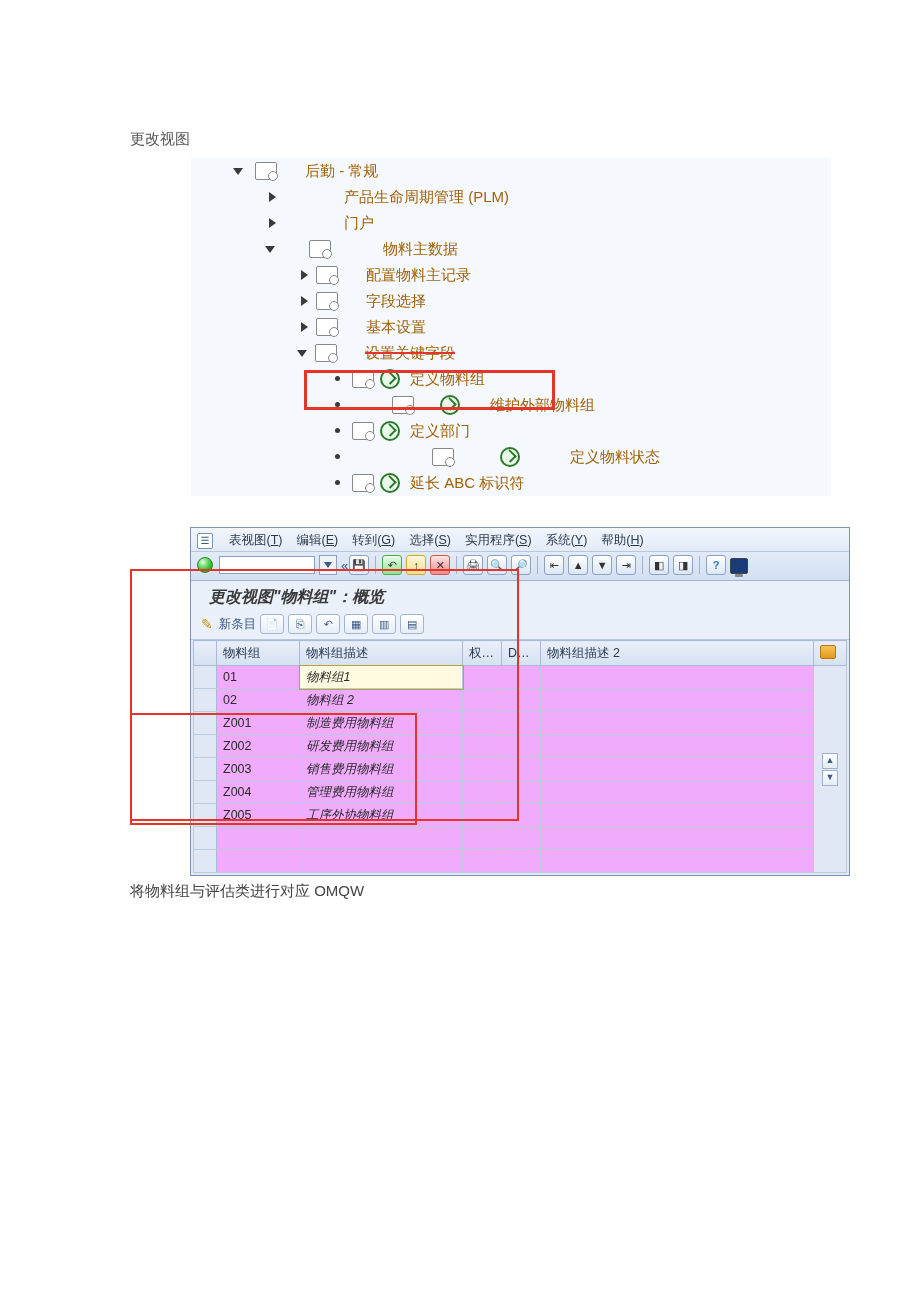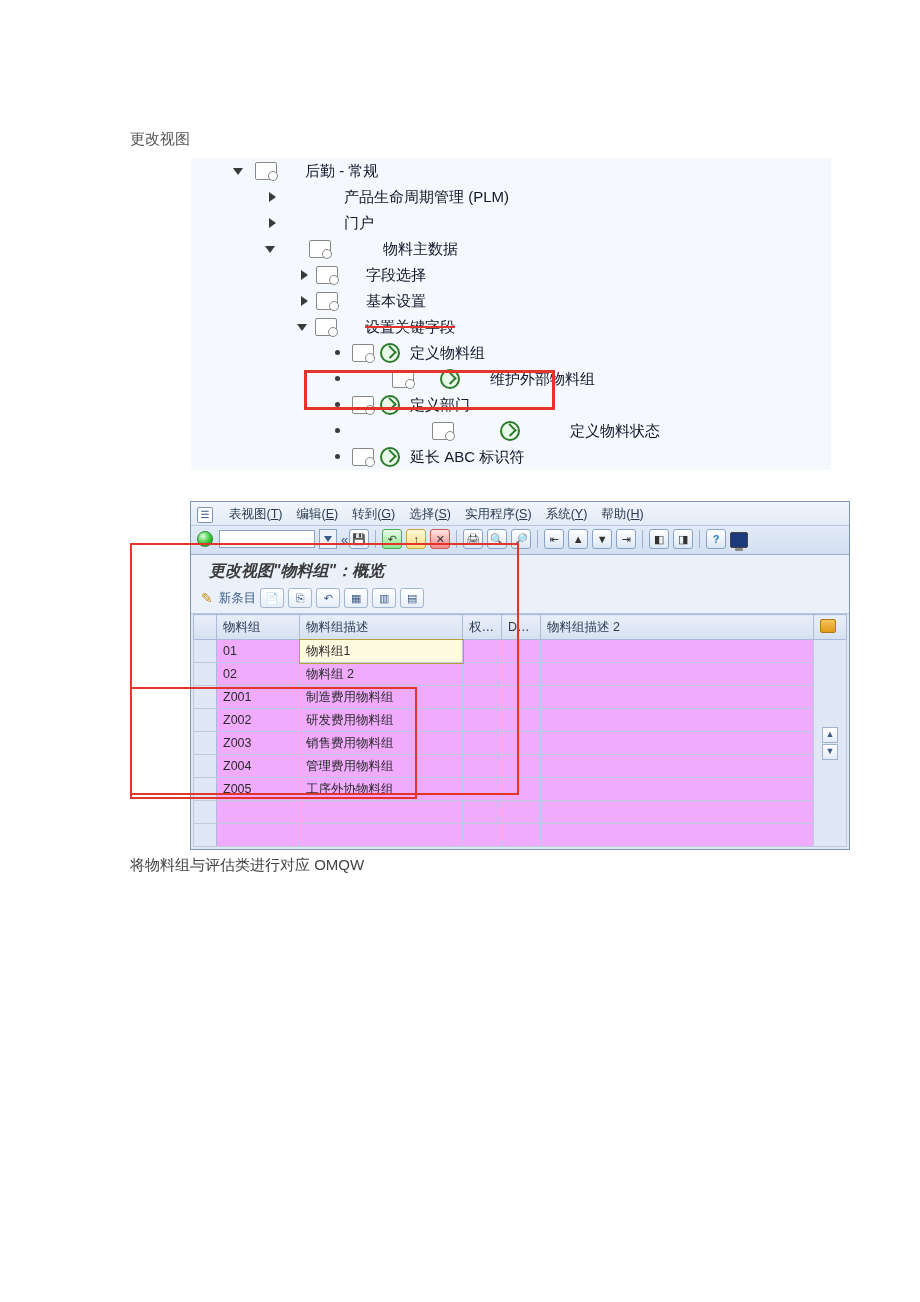--- a/index.html
+++ b/index.html
@@ -30,21 +30,21 @@
   .tree-inner {
     background: #f5f8fd;
     padding: 0;
   }
   .tree-row {
     display: flex;
     align-items: center;
     height: 26px;
     padding-left: 8px;
     font-size: 15px;
-    color: #0f172a;
+    color: #a16207;
     white-space: nowrap;
   }
   .tree-row.cut-top {
     height: 20px;
     overflow: hidden;
     color: #555;
     font-size: 14px;
   }
   .tree-row.cut-top .label { padding-top: 6px; color:#3a3a3a; }
   .sp { display:inline-block; }
@@ -238,21 +238,21 @@
     border:1px solid #bccade;
     padding:2px 6px;
     height:18px;
     color:#2a2a2a;
     background:#f0abfc;
   }
   table.grid td.rowmark {
     width:10px; background:#dfe8f4; border-right:1px solid #a9bbd6;
   }
   td.code { width:70px; background:#fff;}
-  td.desc { width:150px;}
+  td.desc { width:150px;font-style:italic;}
   td.narrow { width:26px;}
   td.wide { }
   .edit-cell {
     background:#fffbe0 !important;
     outline:1px solid #b8a23a;
   }
   th.settings-h { width:20px; text-align:center;}
   .settings-ic {
     display:inline-block;width:14px;height:12px;
     background:linear-gradient(#f6c25a,#e39a1a);
@@ -303,20 +303,27 @@
         <span class="tw-caret right"></span>
         <span class="sp" style="width:60px;"></span>
         <span class="label">门户</span>
       </div>
       <div class="tree-row" style="padding-left:72px;gap:12px;">
         <span class="tw-caret down"></span>
         <span class="sp" style="width:6px;"></span>
         <span class="doc-icn"></span>
         <span class="sp" style="width:18px;"></span>
         <span class="label">物料主数据</span>
+      </div>
+      <div class="tree-row" style="padding-left:108px;">
+        <span class="tw-caret right"></span>
+        <span class="sp" style="width:4px;"></span>
+        <span class="doc-icn"></span>
+        <span class="sp" style="width:18px;"></span>
+        <span class="label">配置物料主记录</span>
       </div>
       <div class="tree-row" style="padding-left:108px;">
         <span class="tw-caret right"></span>
         <span class="sp" style="width:4px;"></span>
         <span class="doc-icn"></span>
         <span class="sp" style="width:18px;"></span>
         <span class="label">字段选择</span>
       </div>
       <div class="tree-row" style="padding-left:108px;">
         <span class="tw-caret right"></span>

